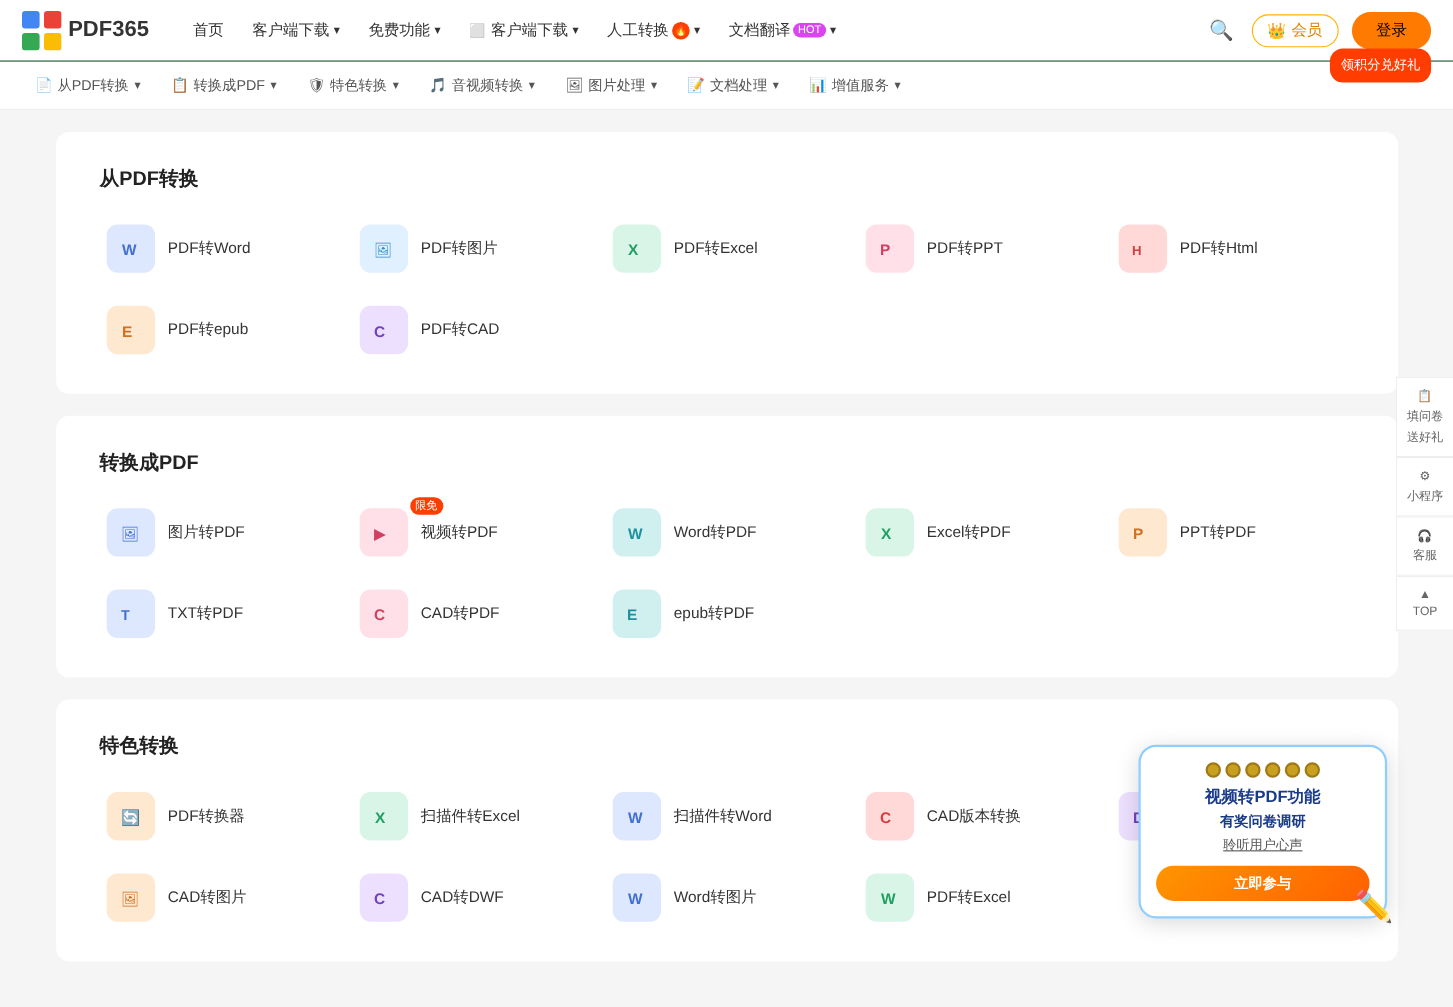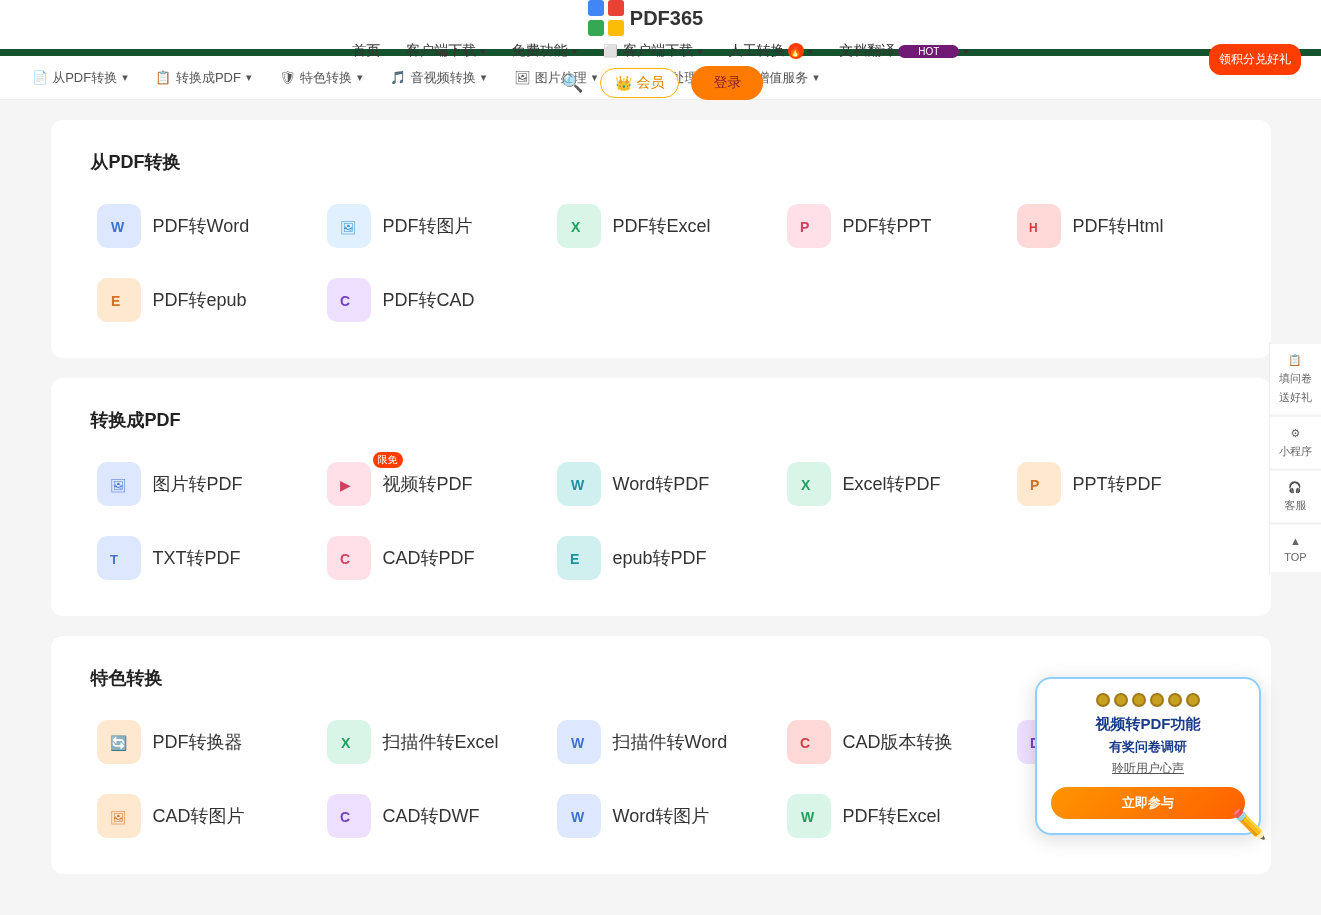--- a/index.html
+++ b/index.html
@@ -1,27 +1,26 @@
 <!DOCTYPE html>
 <html><head>
   <meta charset="utf-8">
   <style>
     * { box-sizing: border-box; margin: 0; padding: 0; }
     body { font-family: 'Microsoft YaHei', 'PingFang SC', sans-serif; background: #f5f5f5; color: #333; font-size: 14px; }
 
     
     .top-nav {
       background: #fff;
-      border-bottom: 7px solid #14532d;
+      border-bottom: 1px solid #14532d;
       display: flex;
       align-items: center;
       padding: 0 20px;
       height: 56px;
       position: relative;
-      flex-direction: column;
     }
     .logo {
       display: flex;
       align-items: center;
       margin-right: 30px;
     }
     .logo-icon {
       width: 36px;
       height: 36px;
       margin-right: 6px;
@@ -52,24 +51,24 @@
       color: #fff;
       border-radius: 50%;
       width: 16px;
       height: 16px;
       font-size: 10px;
       display: flex;
       align-items: center;
       justify-content: center;
     }
     .nav-item .hot-badge {
-      background: #701a75;
+      background: #d946ef;
       color: #fff;
       border-radius: 8px;
-      padding: 1px 20px;
+      padding: 1px 4px;
       font-size: 10px;
     }
     .nav-right {
       display: flex;
       align-items: center;
       gap: 12px;
     }
     .search-btn {
       background: none;
       border: none;
@@ -85,21 +84,21 @@
       border: 1px solid #ffb300;
       color: #e08000;
       background: #fff;
       border-radius: 20px;
       padding: 5px 14px;
       cursor: pointer;
       font-size: 14px;
     }
     .login-btn {
       background: #ff7a00;
-      color: #7f1d1d;
+      color: #000000;
       border: none;
       border-radius: 20px;
       padding: 8px 22px;
       font-size: 14px;
       cursor: pointer;
       font-weight: 500;
     }
     .gift-badge {
       position: absolute;
       top: 44px;
@@ -171,21 +170,21 @@
       width: 44px;
       height: 44px;
       border-radius: 10px;
       display: flex;
       align-items: center;
       justify-content: center;
       font-size: 20px;
       flex-shrink: 0;
     }
     .tool-name {
-      font-size: 18px;
+      font-size: 14px;
       color: #333;
       font-weight: 500;
     }
     .free-badge {
       position: absolute;
       top: -4px;
       left: 52px;
       background: #ff3d00;
       color: #fff;
       border-radius: 8px;

